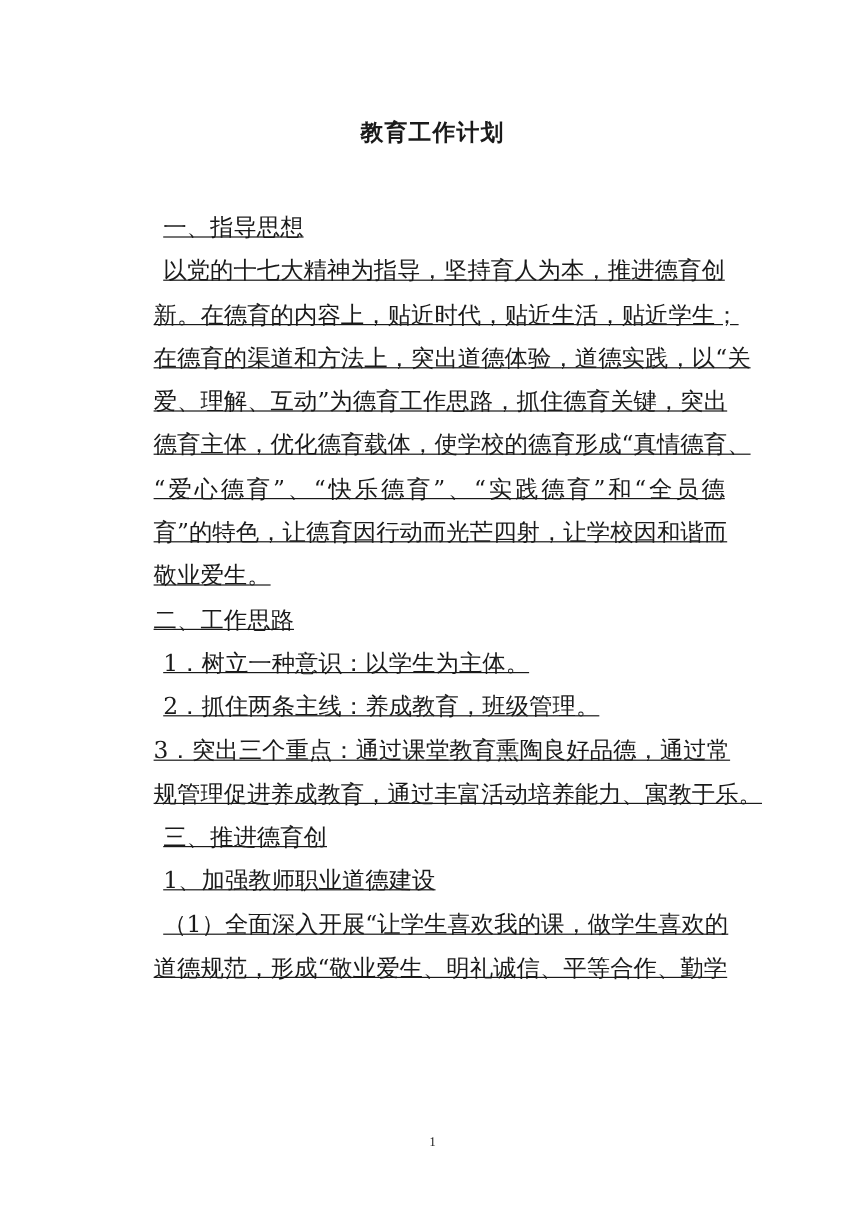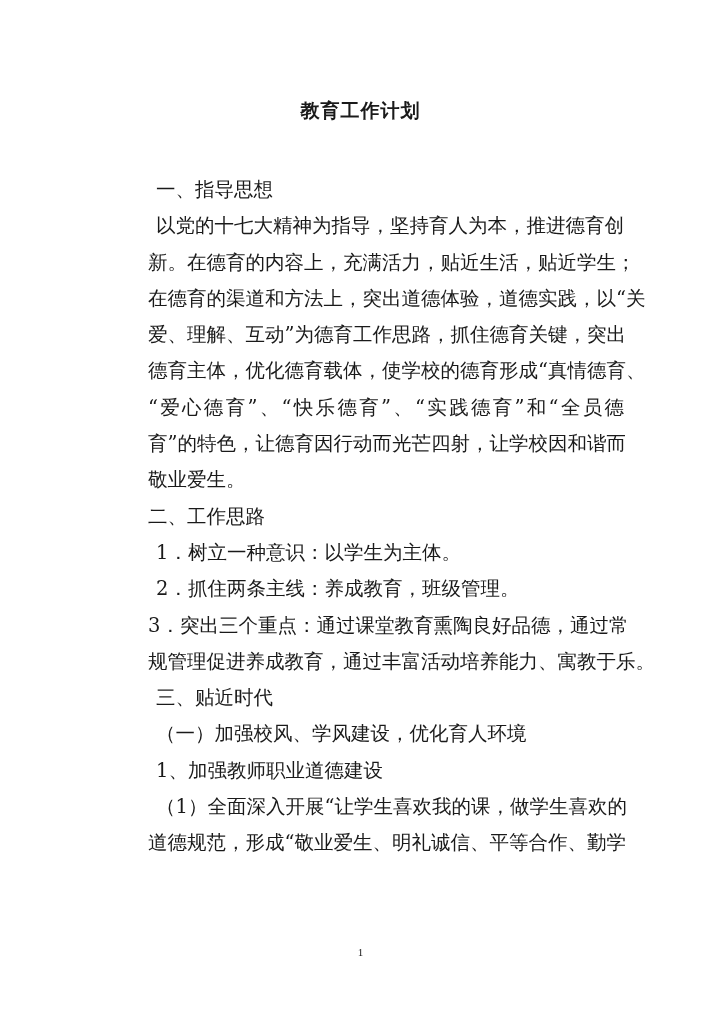--- a/index.html
+++ b/index.html
@@ -27,25 +27,26 @@
     left: 0;
     width: 721px;
     top: 98px;
     text-align: center;
     font-size: 19px;
     font-weight: bold;
     letter-spacing: 1px;
   }
   .body-text {
     position: absolute;
-    left: 148px;
+    left: 128px;
     top: 172px;
     width: 476px;
     font-size: 19.5px;
     line-height: 36.3px;
+    text-decoration: underline;
   }
   .line {
     display: block;
     white-space: nowrap;
     height: 36.3px;
     text-align: justify;
     text-align-last: justify;
   }
   .line.last {
     text-align-last: left;
@@ -63,33 +64,32 @@
 </style>
 </head>
 <body>
 
 <div class="page">
   <div class="title">教育工作计划</div>
 
   <div class="body-text" id="body-text">
       <span class="line last indent-s">一、指导思想</span>
       <span class="line indent-s">以党的十七大精神为指导，坚持育人为本，推进德育创</span>
-      <span class="line">新。在德育的内容上，充满活力，贴近生活，贴近学生；</span>
+      <span class="line">新。在德育的内容上，贴近时代，贴近生活，贴近学生；</span>
       <span class="line">在德育的渠道和方法上，突出道德体验，道德实践，以“关</span>
       <span class="line">爱、理解、互动”为德育工作思路，抓住德育关键，突出</span>
       <span class="line">德育主体，优化德育载体，使学校的德育形成“真情德育、</span>
       <span class="line">“爱心德育”、“快乐德育”、“实践德育”和“全员德</span>
       <span class="line">育”的特色，让德育因行动而光芒四射，让学校因和谐而</span>
       <span class="line last">敬业爱生。</span>
       <span class="line last">二、工作思路</span>
       <span class="line last indent-s">1．树立一种意识：以学生为主体。</span>
       <span class="line last indent-s">2．抓住两条主线：养成教育，班级管理。</span>
       <span class="line">3．突出三个重点：通过课堂教育熏陶良好品德，通过常</span>
       <span class="line">规管理促进养成教育，通过丰富活动培养能力、寓教于乐。</span>
-      <span class="line last indent-s">三、贴近时代</span>
-      <span class="line last indent-s">（一）加强校风、学风建设，优化育人环境</span>
+      <span class="line last indent-s">三、推进德育创</span>
       <span class="line last indent-s">1、加强教师职业道德建设</span>
       <span class="line indent-s">（1）全面深入开展“让学生喜欢我的课，做学生喜欢的</span>
       <span class="line">道德规范，形成“敬业爱生、明礼诚信、平等合作、勤学</span>
     </div>
 
   <div class="page-number">1</div>
 </div>
 
 </body></html>

